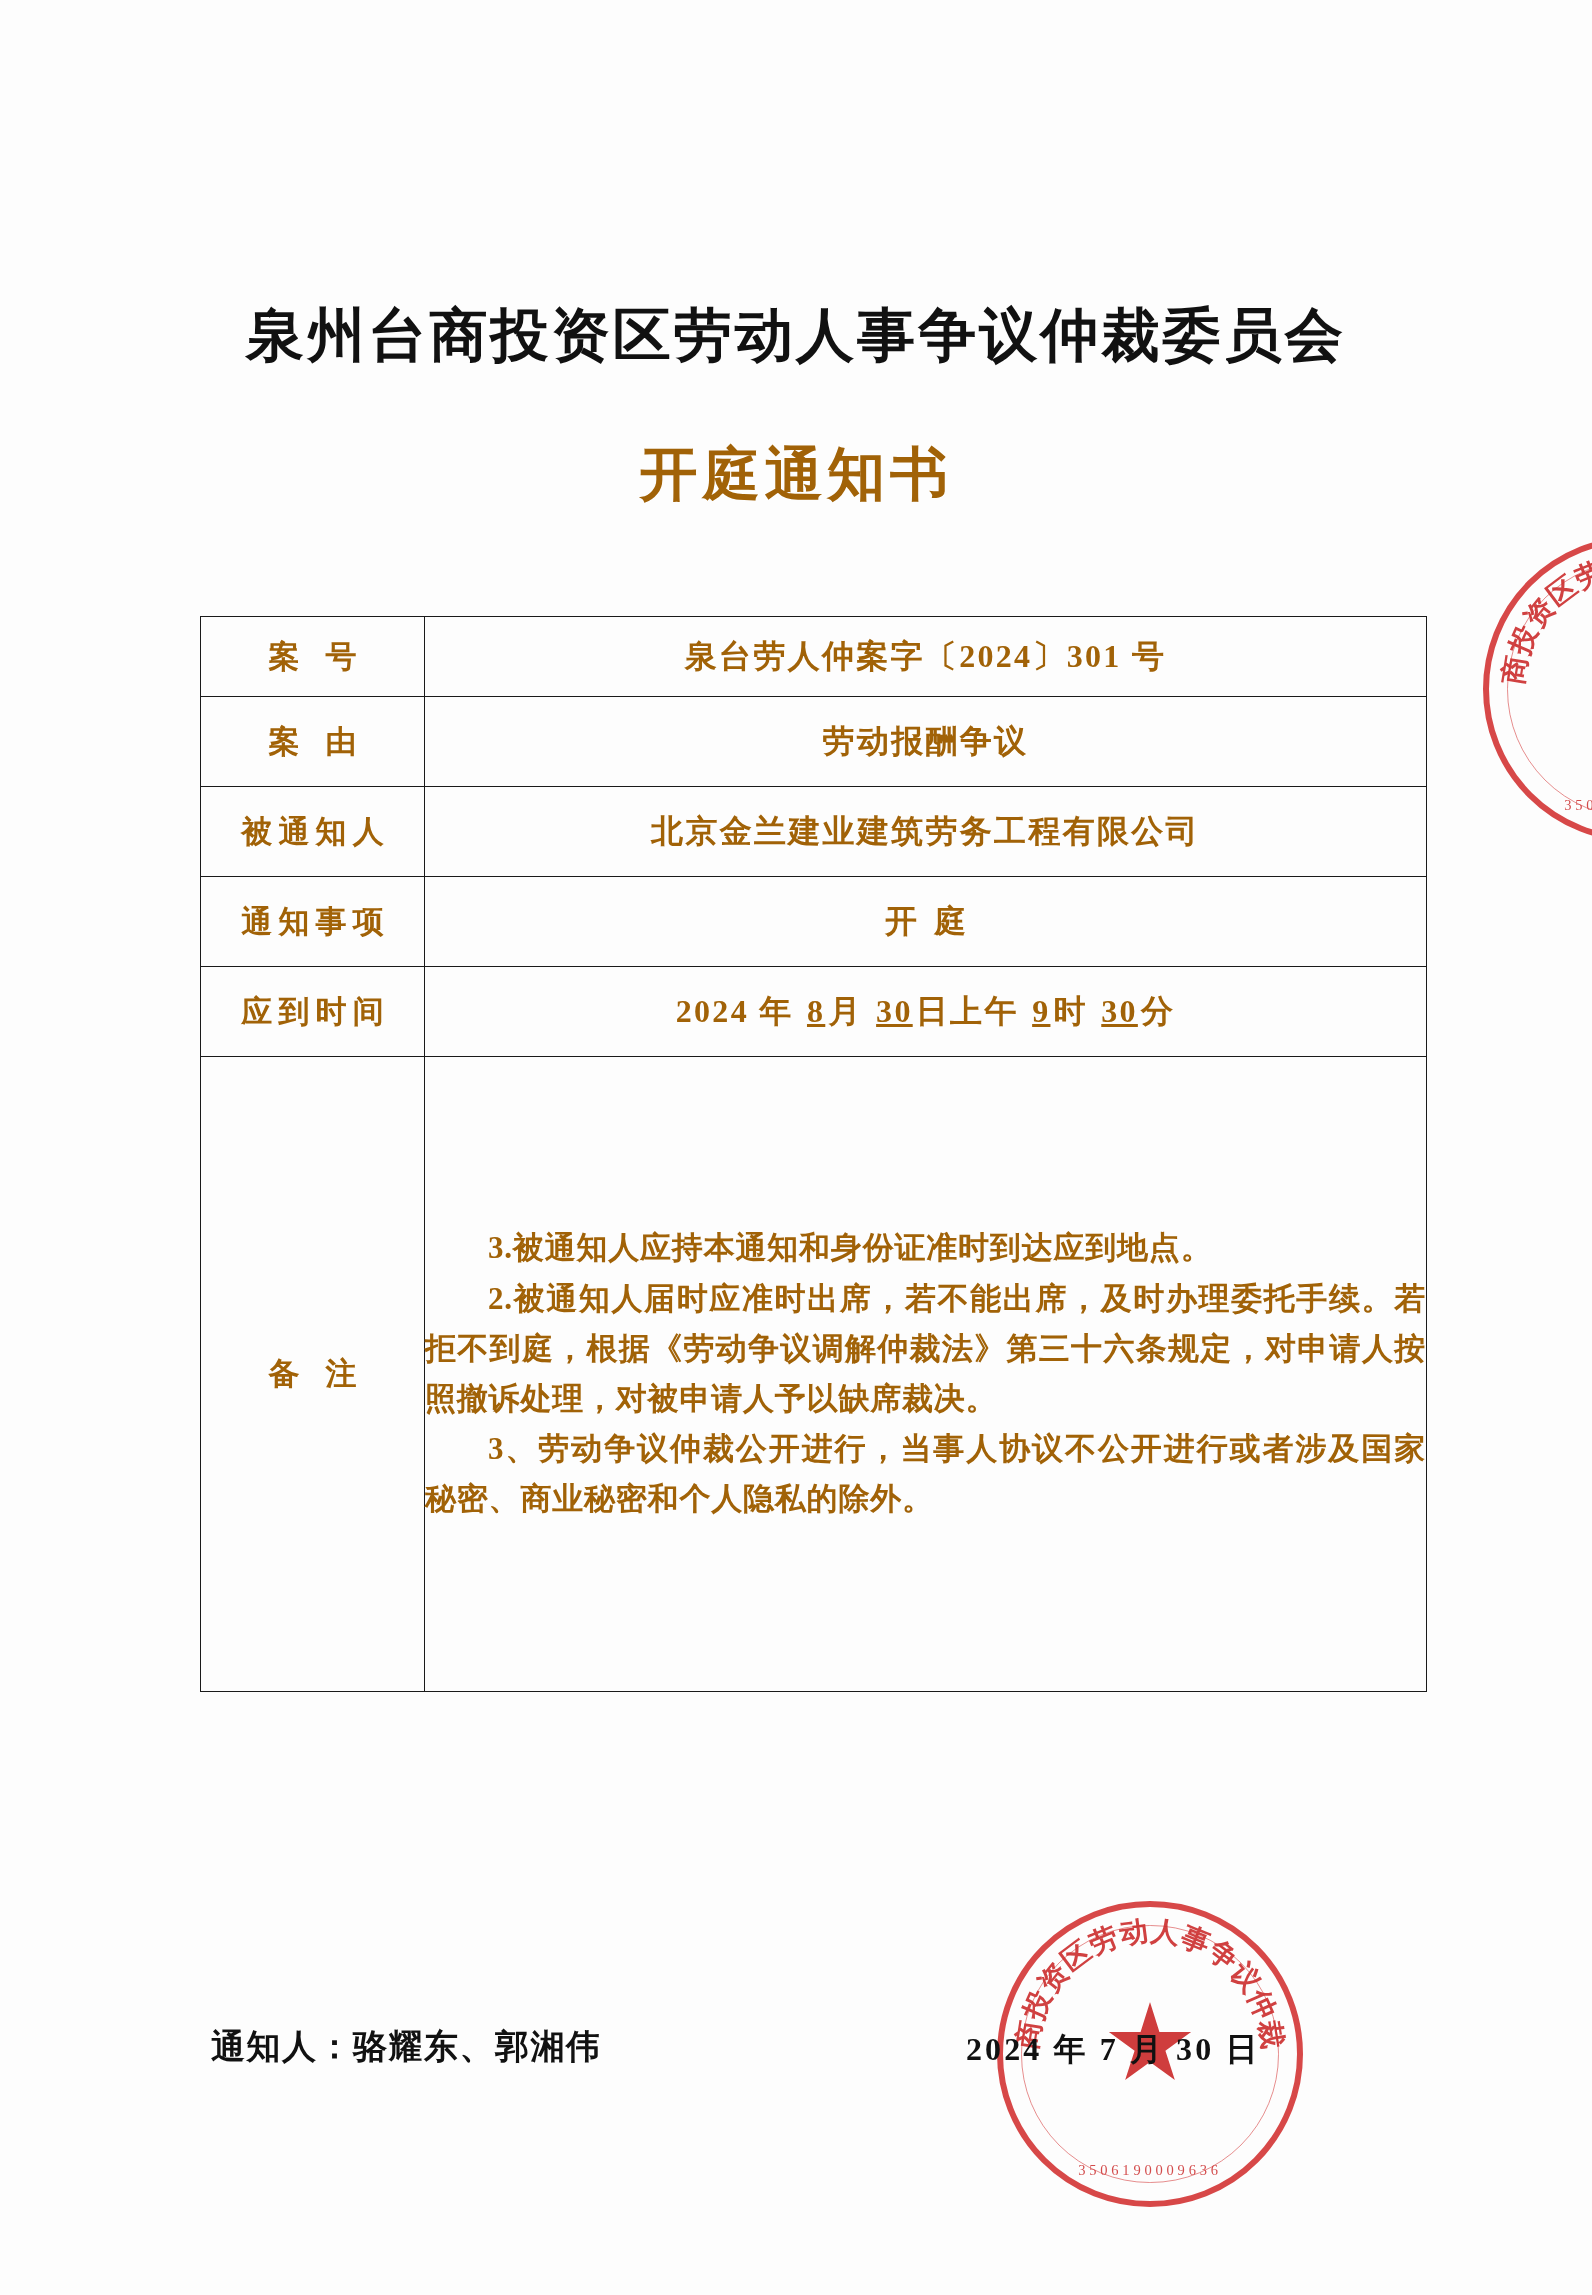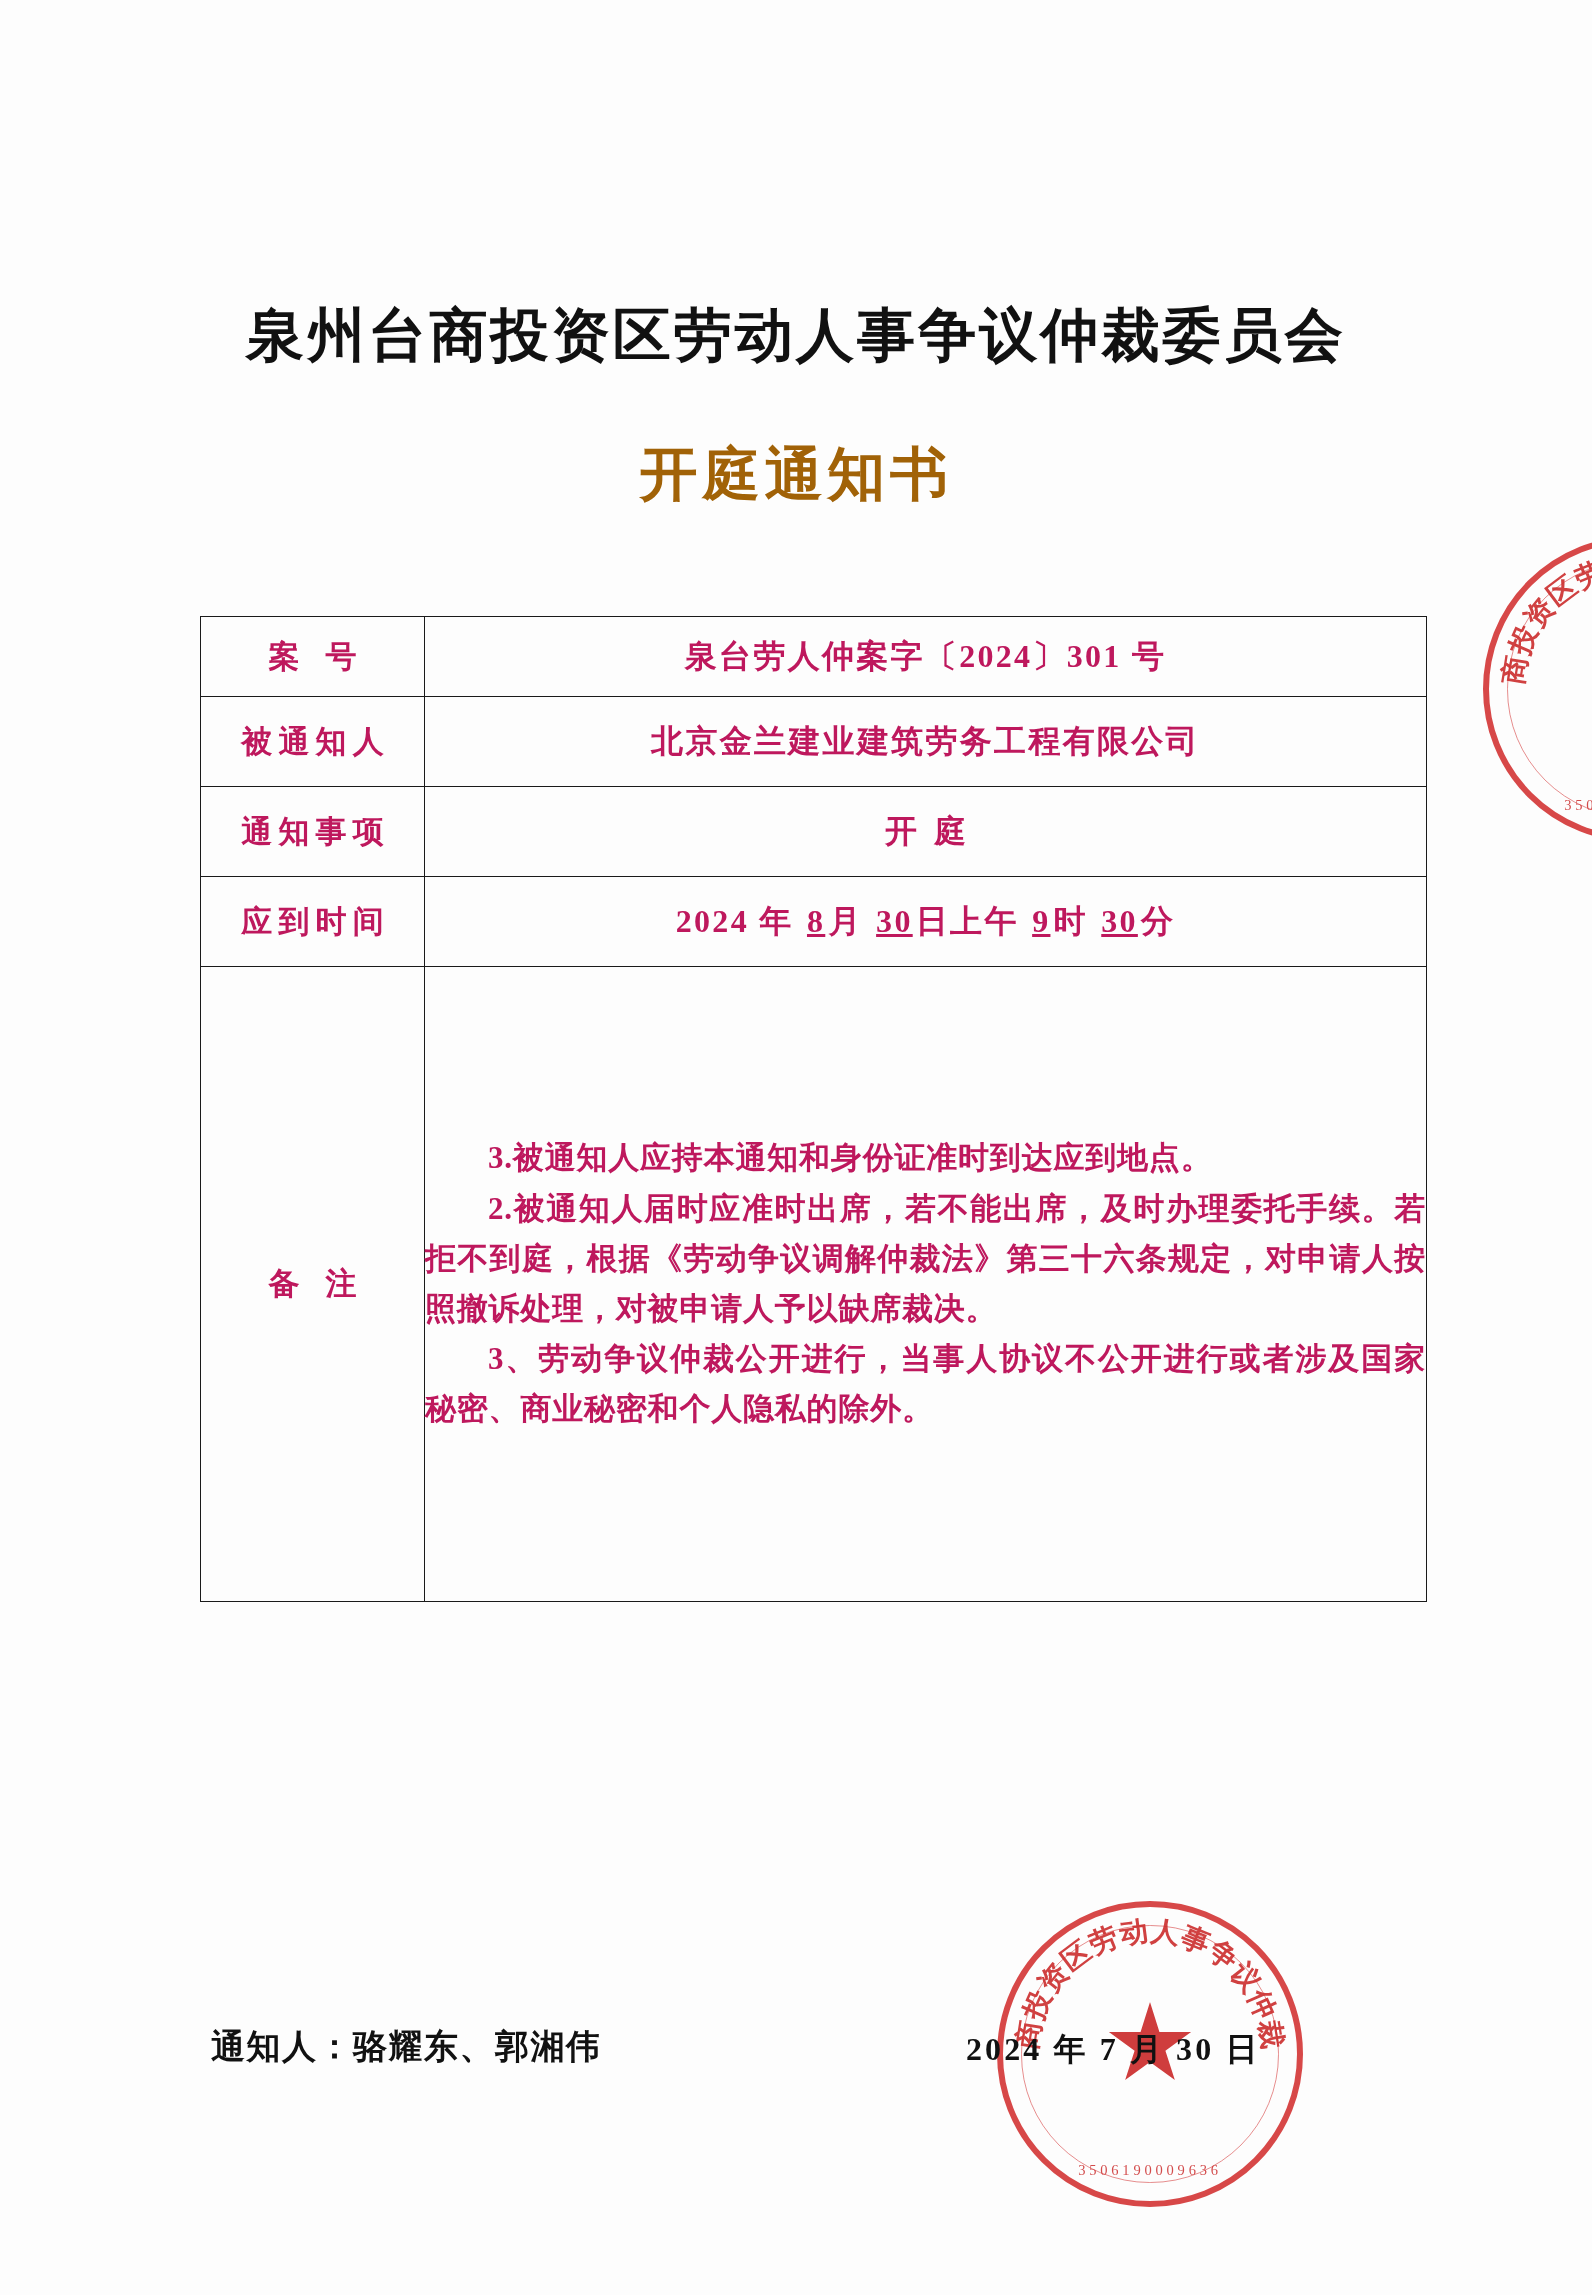--- a/index.html
+++ b/index.html
@@ -52,21 +52,21 @@
     left: 200px;
     top: 616px;
     width: 1227px;
     border-collapse: collapse;
     table-layout: fixed;
   }
   .info-table td {
     border: 1.9px solid #1a1a1a;
     padding: 0;
     vertical-align: middle;
-    color: #be185d;
+    color: #a16207;
   }
   .lbl-cell {
     width: 223px;
     text-align: center;
     font-size: 31px;
     font-weight: 600;
     font-family: "Liberation Serif", "DejaVu Serif", serif;
   }
   .lbl-2 { letter-spacing: 26px; text-indent: 26px; }
   .lbl-4 { letter-spacing: 6.1px; text-indent: 6.1px; }
@@ -212,20 +212,24 @@
 <div class="page">
 
   <div class="doc-title">泉州台商投资区劳动人事争议仲裁委员会</div>
   <div class="doc-subtitle">开庭通知书</div>
 
   <table class="info-table">
     <tbody>
       <tr class="r-case-no">
         <td class="lbl-cell lbl-2">案号</td>
         <td class="val-cell">泉台劳人仲案字〔2024〕301 号</td>
+      </tr>
+      <tr class="r-cause">
+        <td class="lbl-cell lbl-2">案由</td>
+        <td class="val-cell">劳动报酬争议</td>
       </tr>
       <tr class="r-notified">
         <td class="lbl-cell lbl-4">被通知人</td>
         <td class="val-cell">北京金兰建业建筑劳务工程有限公司</td>
       </tr>
       <tr class="r-matter">
         <td class="lbl-cell lbl-4">通知事项</td>
         <td class="val-cell val-spaced">开庭</td>
       </tr>
       <tr class="r-time">

